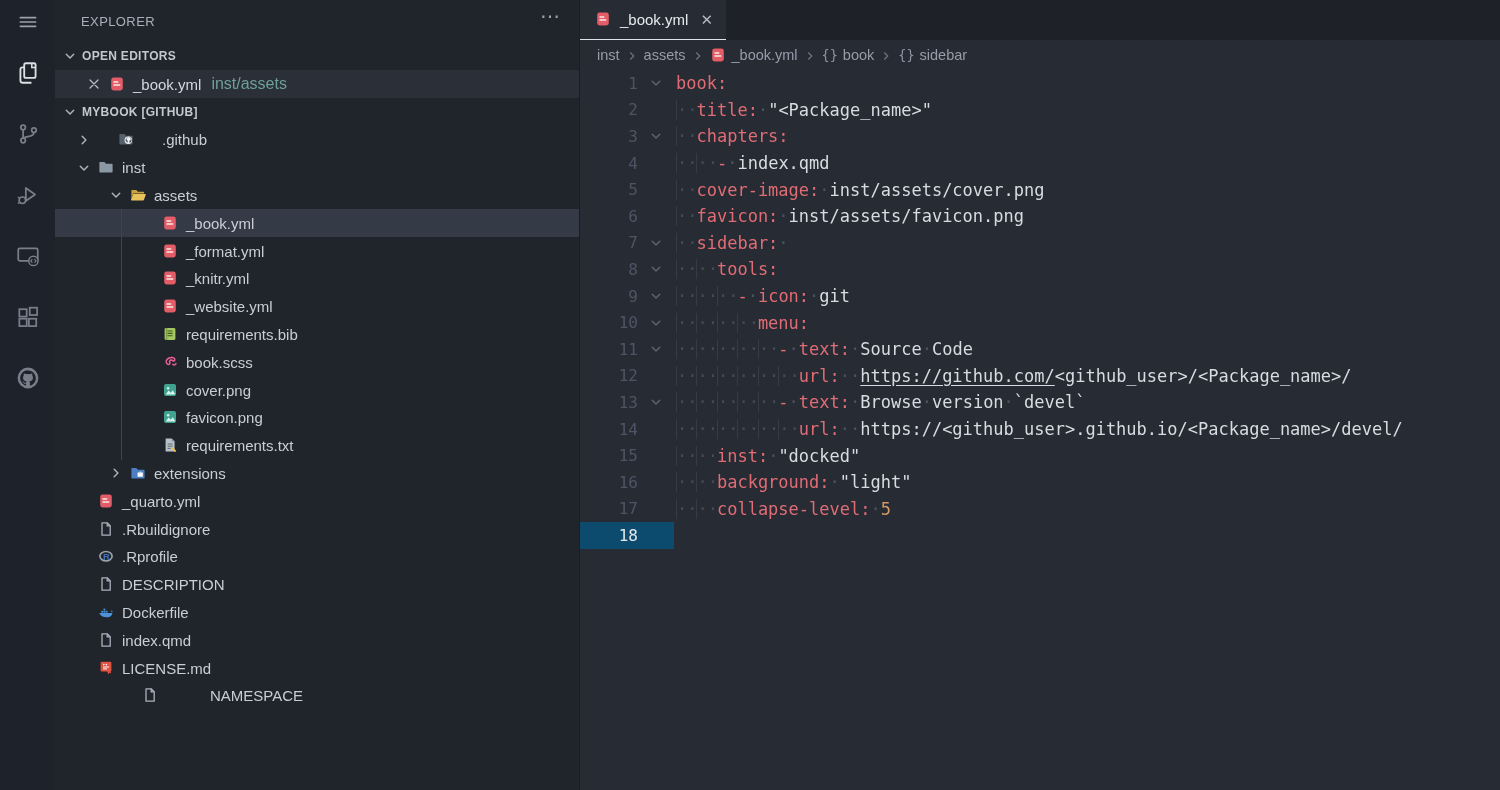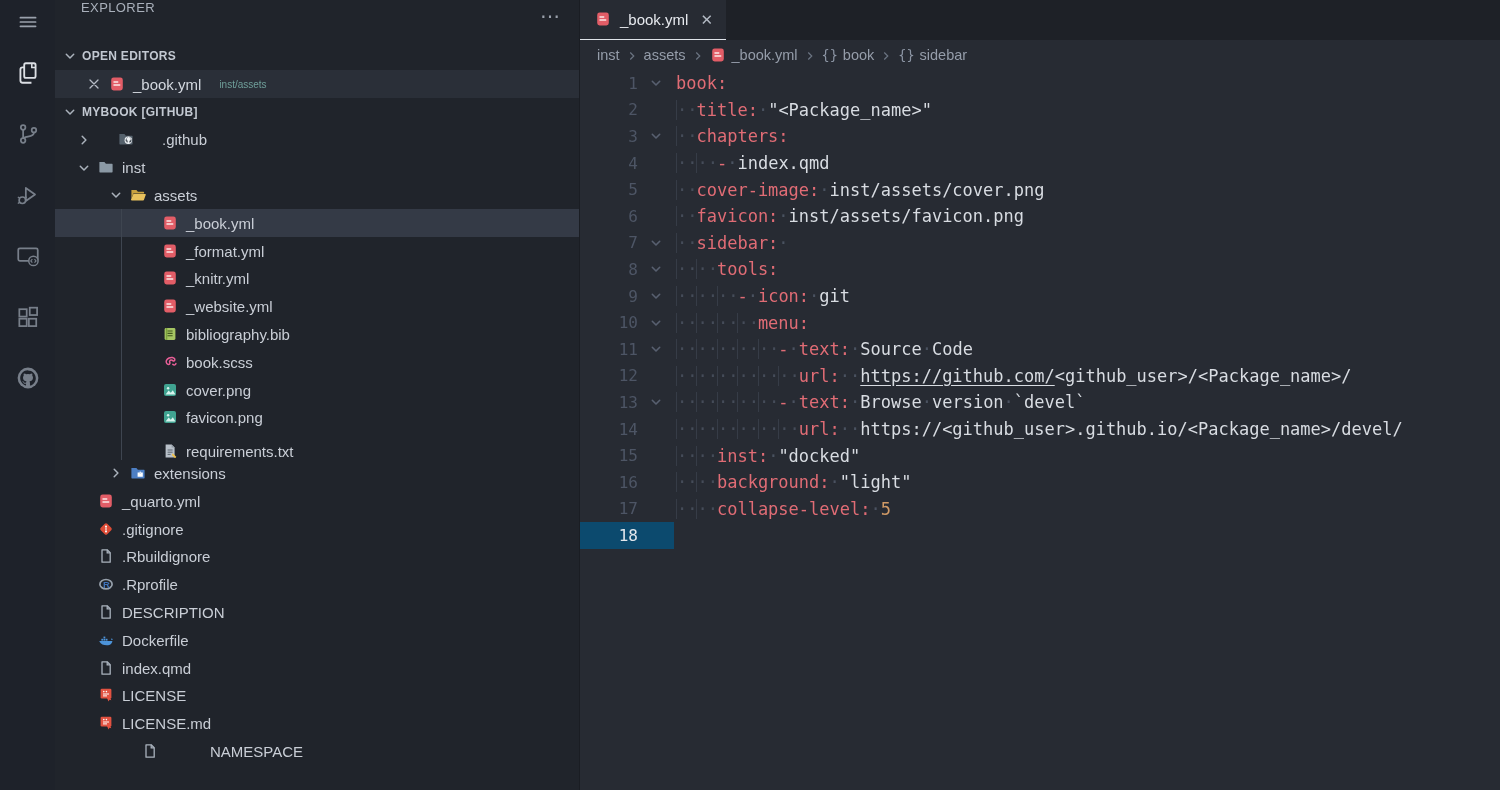--- a/index.html
+++ b/index.html
@@ -12,33 +12,33 @@
                  display:flex; flex-direction:column; align-items:center; }
   .ab-menu { height:44px; display:flex; align-items:center; justify-content:center;
              width:100%; cursor:pointer; }
   .ab-item { height:61px; width:100%; display:flex; align-items:center; justify-content:center;
              cursor:pointer; }
   .ab-item svg { opacity:.95; }
 
   
   .sidebar { width:525px; height:790px; background:#20242b; flex:none; position:relative;
              color:#c9ced6; border-right:1px solid #1a1d23; }
-  .sb-title { height:42px; display:flex; padding:0 18px 0 26px;
+  .sb-title { height:42px; display:flex; align-items:center; padding:0 18px 0 26px;
               font-size:13px; letter-spacing:.4px; color:#a9b0bb; position:relative; }
   .sb-title .more { position:absolute; right:18px; top:4px; font-size:20px; color:#9aa1ac;
                     cursor:pointer; letter-spacing:1px; }
   .section-header { height:28px; display:flex; align-items:center; gap:4px; padding-left:7px;
                     font-size:12px; font-weight:700; letter-spacing:.3px; color:#c2c8d1;
                     cursor:pointer; }
   .chev16 { width:16px; height:16px; display:inline-flex; }
   .open-item { height:28px; display:flex; align-items:center; background:#2a2f38;
                padding-left:31px; gap:7px; cursor:pointer; }
   .open-item .oi-close { width:16px; display:inline-flex; cursor:pointer; }
   .open-item .oi-label { font-size:15px; color:#d3d8df; }
-  .open-item .oi-path { font-size:10px; color:var(--c-path,#6f9f9a); margin-left:11px; }
+  .open-item .oi-path { font-size:16px; color:var(--c-path,#6f9f9a); margin-left:3px; }
   .fi { width:17px; height:17px; display:inline-flex; flex:none; }
 
   .tree { position:relative; }
   .trow { height:27.8px; display:flex; align-items:center; cursor:pointer; position:relative; }
   .trow.sel { background:var(--c-selected_row,#343a46); }
   .trow .slot { width:22px; height:16px; display:inline-flex; align-items:center; flex:none; }
   .trow .tlbl { font-size:15px; color:#c9ced6; margin-left:7px; white-space:nowrap; }
   .tguide { position:absolute; width:1px; background:#3e4550; }
 
   
@@ -253,21 +253,21 @@
         </div>
         <div class="trow" style="padding-left: 85px;">
           <span class="slot"></span>
           <span class="fi">
             <svg width="16" height="16" viewBox="0 0 16 16" fill="none">
               <rect x="2.6" y="2" width="10.8" height="12" rx="1.4" fill="#a5c663"></rect>
               <path d="M5.4 5h5.2M5.4 7.4h5.2M5.4 9.8h5.2" stroke="#42581f" stroke-width="1.1"></path>
               <path d="M4.6 2v12" stroke="#7ba23c" stroke-width="1.4"></path>
             </svg>
           </span>
-          <span class="tlbl">bibliography.bib</span>
+          <span class="tlbl">requirements.bib</span>
         </div>
         <div class="trow" style="padding-left: 85px;">
           <span class="slot"></span>
           <span class="fi">
             <svg width="16" height="16" viewBox="0 0 16 16" fill="none">
               <path d="M12.8 5.1C12 3.3 9.1 3 7 4 4.5 5.2 3.3 7.8 4.8 9.6c.9 1.1 2.8 1.1 3.1-.2.3-1.1-.8-1.7-.2-2.6.6-1 2.2-1 3.1-.2.8.8 2.2.6 2-1.5z" stroke="#e95f98" stroke-width="1.5" stroke-linecap="round"></path>
               <path d="M10.8 10.4c1.4 1 3 .5 3.1-.9" stroke="#e95f98" stroke-width="1.5" stroke-linecap="round"></path>
             </svg>
           </span>
           <span class="tlbl">book.scss</span>
@@ -287,21 +287,21 @@
           <span class="slot"></span>
           <span class="fi">
             <svg width="16" height="16" viewBox="0 0 16 16" fill="none">
               <rect x="2" y="2" width="12" height="12" rx="2" fill="#40a391"></rect>
               <circle cx="6.1" cy="6.2" r="1.25" fill="#d9f4ee"></circle>
               <path d="M3.6 12.4l3-4 2.2 2.4 2-2.6 2.6 4.2z" fill="#d9f4ee"></path>
             </svg>
           </span>
           <span class="tlbl">favicon.png</span>
         </div>
-        <div class="trow" style="padding-left: 85px; align-items: flex-end;">
+        <div class="trow" style="padding-left: 85px;">
           <span class="slot"></span>
           <span class="fi">
             <svg width="16" height="16" viewBox="0 0 16 16" fill="none">
               <path d="M3.6 1.6h6l3 3v9.8h-9z" fill="#b8c0c9"></path>
               <path d="M9.6 1.6l3 3h-3z" fill="#8d97a1"></path>
               <path d="M5.6 7h5M5.6 9.2h5M5.6 11.4h3" stroke="#5c6670" stroke-width="1"></path>
               <path d="M9.8 12l3 3 1.3-.4-.4-1.3-3-3z" fill="#f0c24b"></path>
             </svg>
           </span>
           <span class="tlbl">requirements.txt</span>
@@ -323,34 +323,20 @@
         </div>
         <div class="trow" style="padding-left: 21px;">
           <span class="slot"></span>
           <span class="fi">
             <svg width="16" height="16" viewBox="0 0 16 16" fill="none">
               <rect x="2.2" y="1.6" width="11.6" height="12.8" rx="2.4" fill="#e25d67"></rect>
               <path d="M5 6.1h3.7M5 9h5.7" stroke="#fbe9e9" stroke-width="1.5" stroke-linecap="round"></path>
             </svg>
           </span>
           <span class="tlbl">_quarto.yml</span>
-        </div>
-        <div class="trow" style="padding-left: 21px;">
-          <span class="slot"></span>
-          <span class="fi">
-            <svg width="16" height="16" viewBox="0 0 16 16" fill="none">
-              <g transform="rotate(45 8 8)">
-                <rect x="3.4" y="3.4" width="9.2" height="9.2" rx="1.8" fill="#de4c36"></rect>
-              </g>
-              <circle cx="8" cy="5.5" r="1" fill="#fff"></circle>
-              <circle cx="8" cy="10.5" r="1" fill="#fff"></circle>
-              <path d="M8 6.5v3" stroke="#fff" stroke-width="1.1"></path>
-            </svg>
-          </span>
-          <span class="tlbl">.gitignore</span>
         </div>
         <div class="trow" style="padding-left: 21px;">
           <span class="slot"></span>
           <span class="fi">
             <svg width="16" height="16" viewBox="0 0 16 16" fill="none">
               <path d="M4 1.8h5.2l3 3v9.4H4z" stroke="#a9b2bd" stroke-width="1.3" stroke-linejoin="round"></path>
               <path d="M9.2 1.8v3h3" stroke="#a9b2bd" stroke-width="1.3"></path>
             </svg>
           </span>
           <span class="tlbl">.Rbuildignore</span>
@@ -392,33 +378,20 @@
         <div class="trow" style="padding-left: 21px;">
           <span class="slot"></span>
           <span class="fi">
             <svg width="16" height="16" viewBox="0 0 16 16" fill="none">
               <path d="M4 1.8h5.2l3 3v9.4H4z" stroke="#a9b2bd" stroke-width="1.3" stroke-linejoin="round"></path>
               <path d="M9.2 1.8v3h3" stroke="#a9b2bd" stroke-width="1.3"></path>
             </svg>
           </span>
           <span class="tlbl">index.qmd</span>
         </div>
-        <div class="trow" style="padding-left: 21px;">
-          <span class="slot"></span>
-          <span class="fi">
-            <svg width="16" height="16" viewBox="0 0 16 16" fill="none">
-              <rect x="2.6" y="1.8" width="10.8" height="9.6" rx="1.2" fill="#e25241"></rect>
-              <circle cx="5.8" cy="4.6" r=".8" fill="#fff"></circle>
-              <circle cx="8.4" cy="4.6" r=".8" fill="#fff"></circle>
-              <path d="M5 7h6M5 8.9h4" stroke="#fff" stroke-width="1"></path>
-              <path d="M8.8 10.4l1.7 4 1-1.6 1.8.4-1.6-3.8z" fill="#e25241"></path>
-            </svg>
-          </span>
-          <span class="tlbl">LICENSE</span>
-        </div>
         <div class="trow" style="padding-left: 21px; text-align: right;">
           <span class="slot"></span>
           <span class="fi">
             <svg width="16" height="16" viewBox="0 0 16 16" fill="none">
               <rect x="2.6" y="1.8" width="10.8" height="9.6" rx="1.2" fill="#e25241"></rect>
               <circle cx="5.8" cy="4.6" r=".8" fill="#fff"></circle>
               <circle cx="8.4" cy="4.6" r=".8" fill="#fff"></circle>
               <path d="M5 7h6M5 8.9h4" stroke="#fff" stroke-width="1"></path>
               <path d="M8.8 10.4l1.7 4 1-1.6 1.8.4-1.6-3.8z" fill="#e25241"></path>
             </svg>

